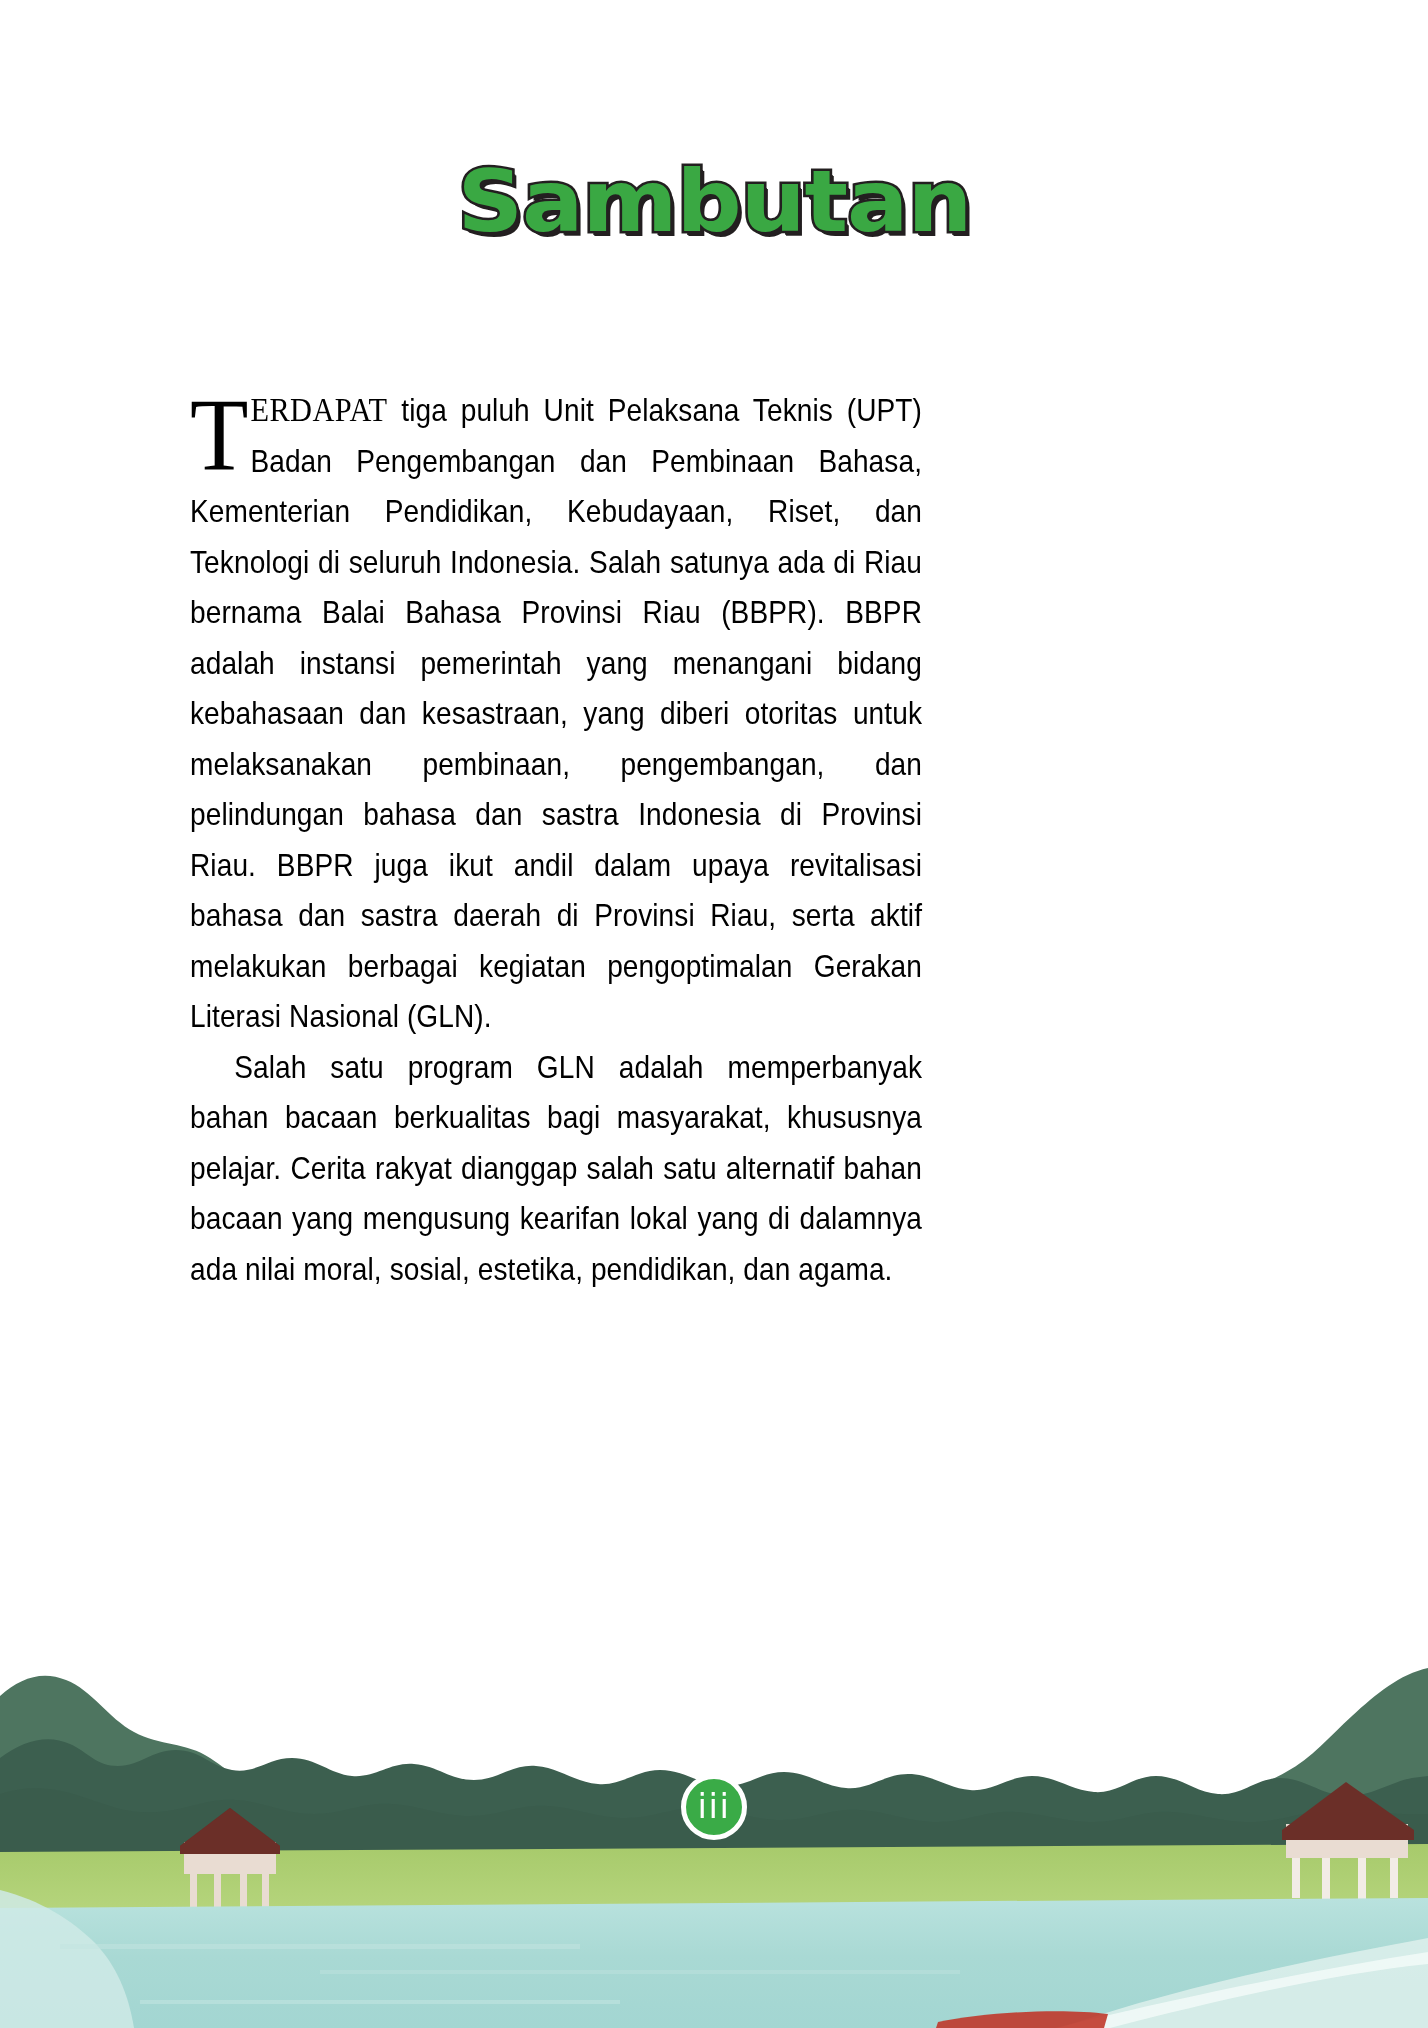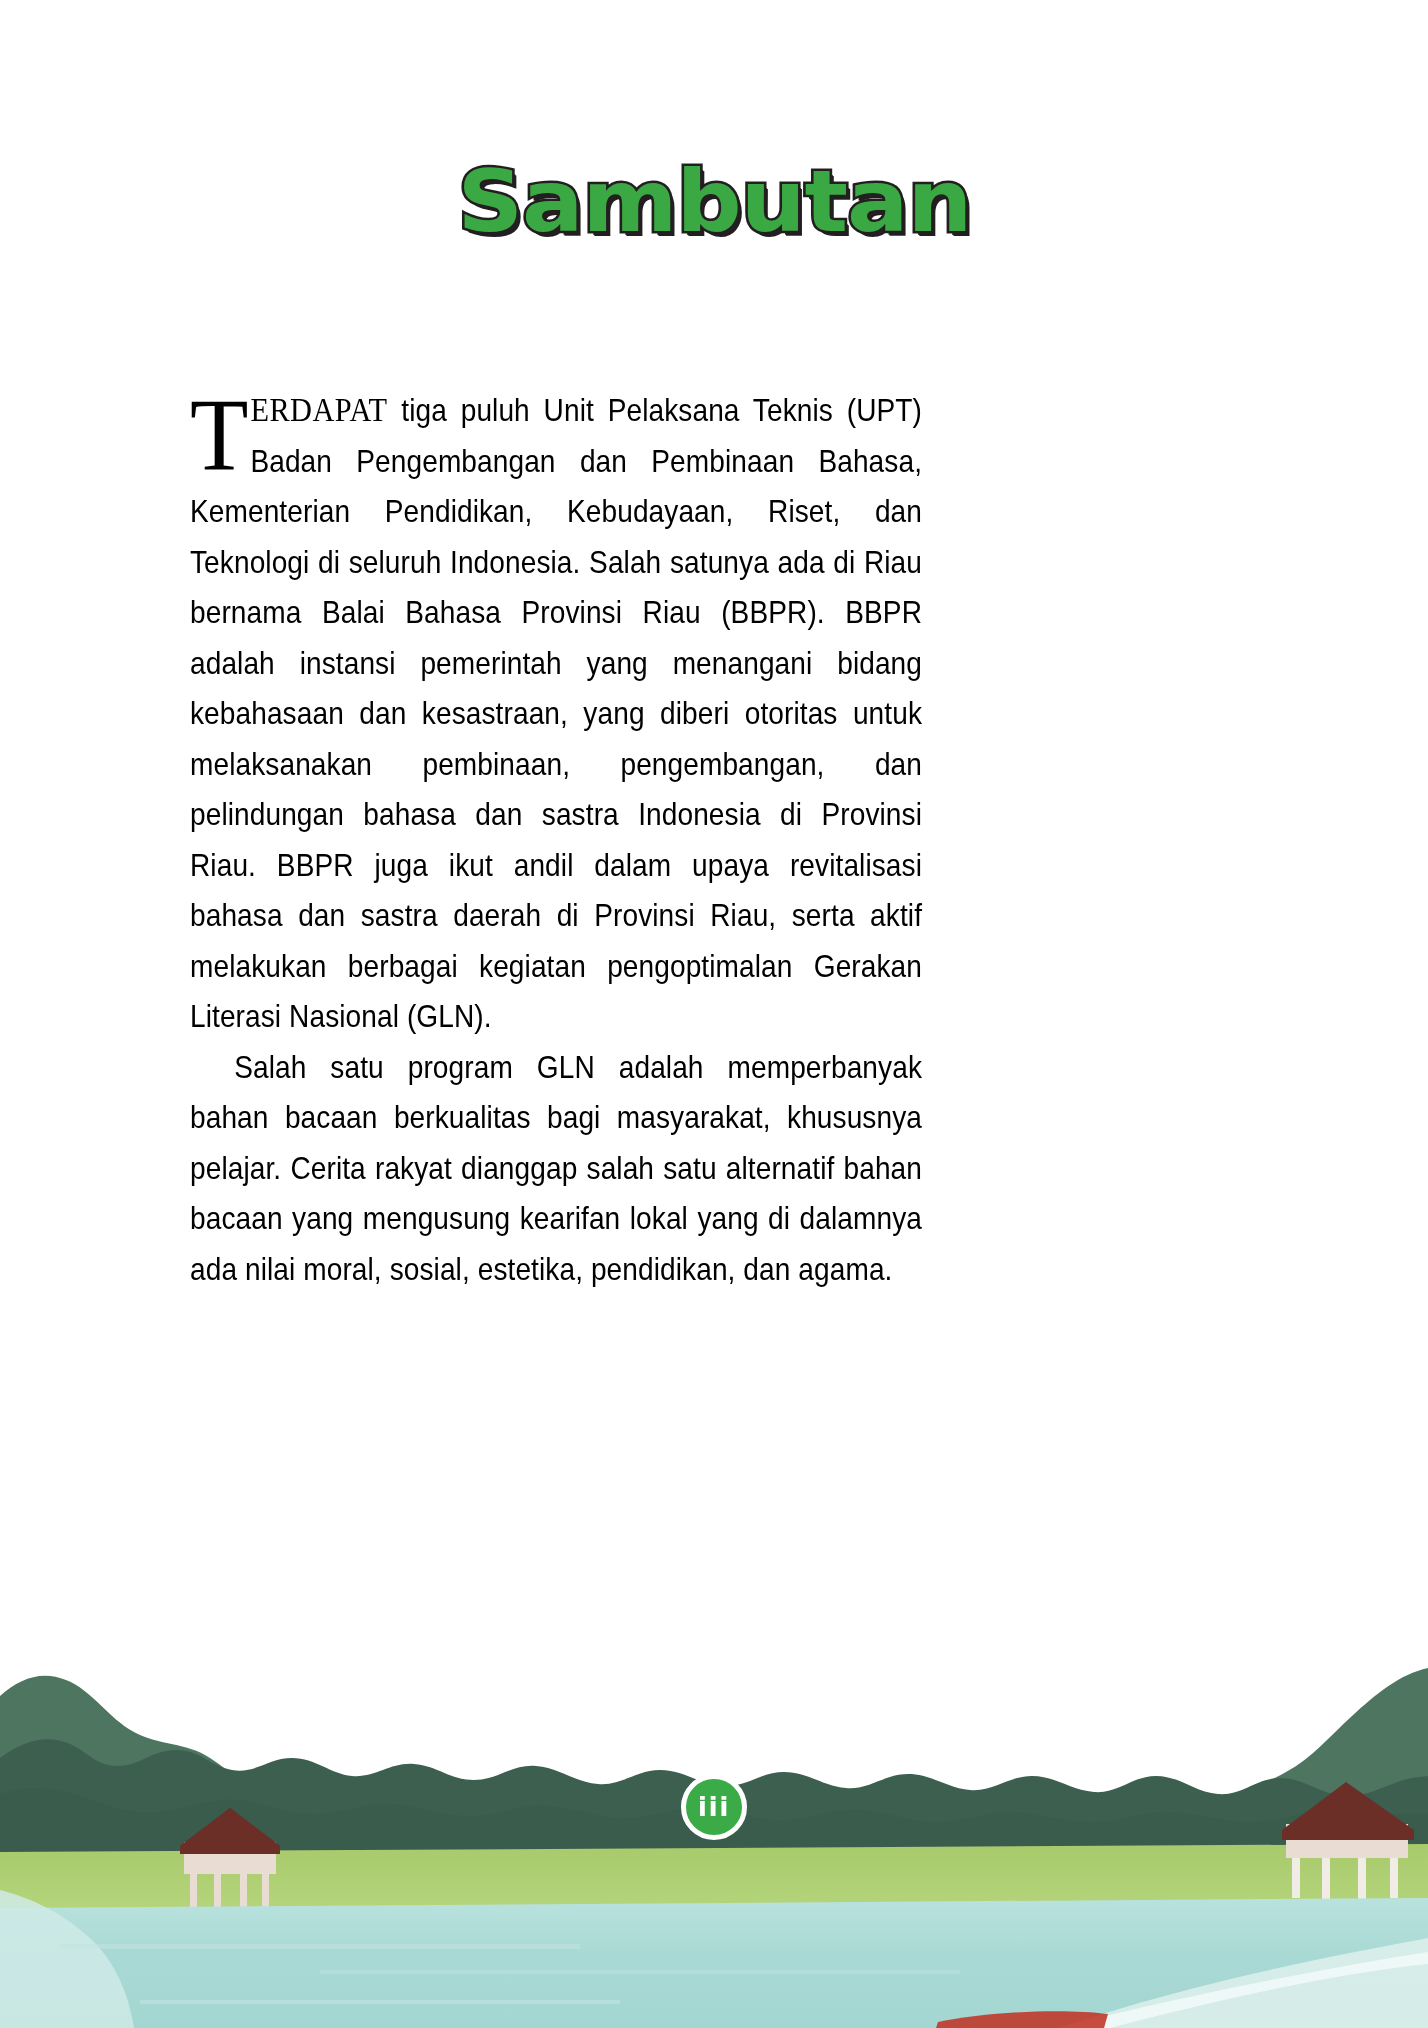--- a/index.html
+++ b/index.html
@@ -112,22 +112,22 @@
     background: #3aab47;
     border: 5px solid #ffffff;
     box-sizing: border-box;
     z-index: 9;
     display: flex;
     align-items: center;
     justify-content: center;
   }
   .folio span {
     font-family: "DejaVu Sans", sans-serif;
-    font-weight: bold;
-    font-size: 27px;
+    font-weight: normal;
+    font-size: 34px;
     color: #ffffff;
     letter-spacing: 1.5px;
     line-height: 1;
     margin-top: -2px;
   }
 </style>
 </head>
 <body>
 
 <div class="page">

